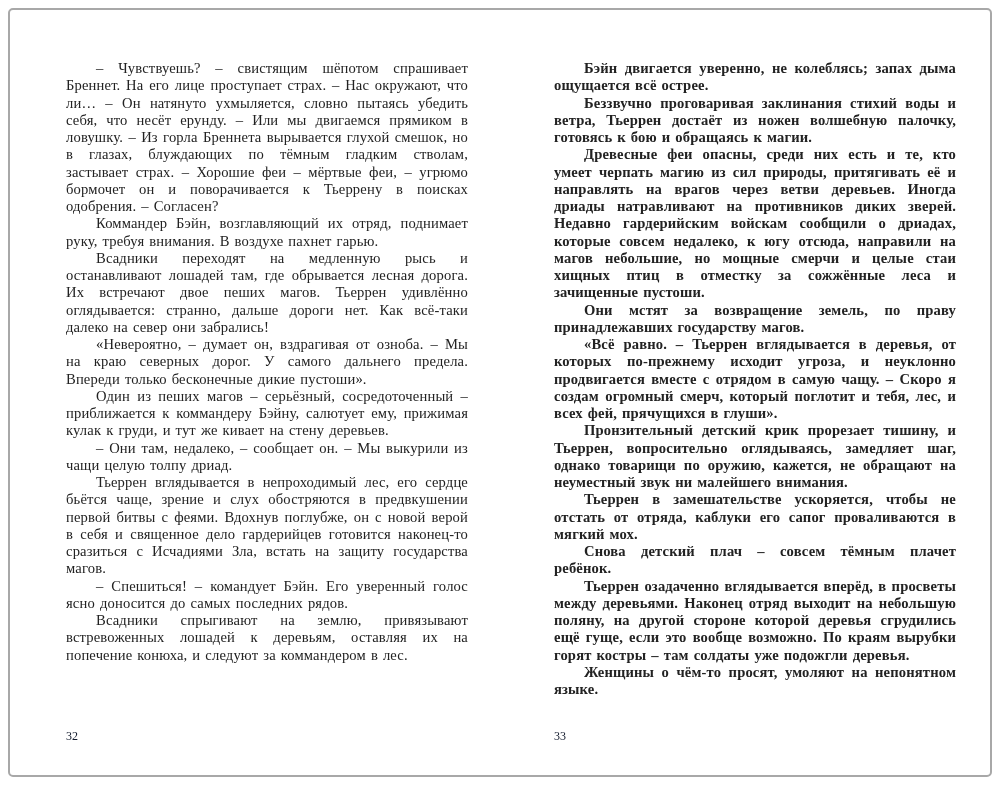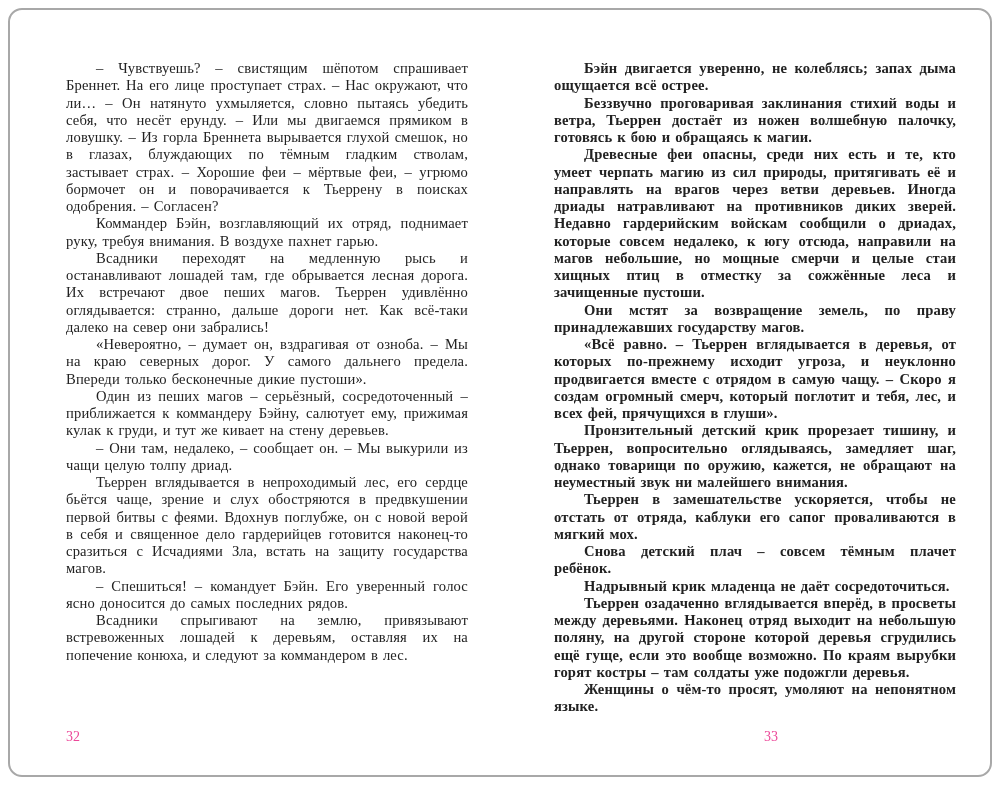--- a/index.html
+++ b/index.html
@@ -9,21 +9,21 @@
     background: #ffffff;
     font-family: "Liberation Serif", "DejaVu Serif", serif;
     color: #222222;
     overflow: hidden;
   }
   .book-frame {
     position: absolute;
     left: 8px; top: 8px;
     width: 984px; height: 769px;
     border: 2px solid #a8a8a8;
-    border-radius: 14px;
+    border-radius: 5px;
     background: #ffffff;
   }
   .page-text {
     position: absolute;
     top: 50px;
     width: 402px;
     height: 662px;
     overflow: hidden;
   }
   .page-text-left  { left: 56px; }
@@ -34,25 +34,25 @@
     text-align: justify;
     text-indent: 30px;
     letter-spacing: 0.15px;
     word-spacing: 1.2px;
     hyphens: auto;
   }
   .page-number {
     position: absolute;
     top: 719px;
     width: 402px;
-    font-size: 14px;
-    color: #ec4899;
+    font-size: 12px;
+    color: #0f172a;
   }
   .page-number-left  { left: 56px;  text-align: left; }
-  .page-number-right { left: 560px; text-align: center; }
+  .page-number-right { left: 544px; text-align: left; }
 </style>
 </head>
 <body>
 
 <div class="book-frame">
 
   <div class="page-text page-text-left">
     <p>– Чувствуешь? – свистящим шёпотом спрашивает Бреннет. На его лице проступает страх. – Нас окружают, что ли… – Он натянуто ухмыляется, словно пытаясь убедить себя, что несёт ерунду. – Или мы двигаемся прямиком в ловушку. – Из горла Бреннета вырывается глухой смешок, но в глазах, блуждающих по тёмным гладким стволам, застывает страх. – Хорошие феи – мёртвые феи, – угрюмо бормочет он и поворачивается к Тьеррену в поисках одобрения. – Согласен?</p>
     <p>Коммандер Бэйн, возглавляющий их отряд, поднимает руку, требуя внимания. В воздухе пахнет гарью.</p>
     <p>Всадники переходят на медленную рысь и останавливают лошадей там, где обрывается лесная дорога. Их встречают двое пеших магов. Тьеррен удивлённо оглядывается: странно, дальше дороги нет. Как всё-таки далеко на север они забрались!</p>
@@ -66,21 +66,20 @@
 
   <div class="page-text page-text-right">
     <p>Бэйн двигается уверенно, не колеблясь; запах дыма ощущается всё острее.</p>
     <p>Беззвучно проговаривая заклинания стихий воды и ветра, Тьеррен достаёт из ножен волшебную палочку, готовясь к бою и обращаясь к магии.</p>
     <p>Древесные феи опасны, среди них есть и те, кто умеет черпать магию из сил природы, притягивать её и направлять на врагов через ветви деревьев. Иногда дриады натравливают на противников диких зверей. Недавно гардерийским войскам сообщили о дриадах, которые совсем недалеко, к югу отсюда, направили на магов небольшие, но мощные смерчи и целые стаи хищных птиц в отместку за сожжённые леса и зачищенные пустоши.</p>
     <p>Они мстят за возвращение земель, по праву принадлежавших государству магов.</p>
     <p>«Всё равно. – Тьеррен вглядывается в деревья, от которых по-прежнему исходит угроза, и неуклонно продвигается вместе с отрядом в самую чащу. – Скоро я создам огромный смерч, который поглотит и тебя, лес, и всех фей, прячущихся в глуши».</p>
     <p>Пронзительный детский крик прорезает тишину, и Тьеррен, вопросительно оглядываясь, замедляет шаг, однако товарищи по оружию, кажется, не обращают на неуместный звук ни малейшего внимания.</p>
     <p>Тьеррен в замешательстве ускоряется, чтобы не отстать от отряда, каблуки его сапог проваливаются в мягкий мох.</p>
     <p>Снова детский плач – совсем тёмным плачет ребёнок.</p>
-    <p>Надрывный крик младенца не даёт сосредоточиться.</p>
     <p>Тьеррен озадаченно вглядывается вперёд, в просветы между деревьями. Наконец отряд выходит на небольшую поляну, на другой стороне которой деревья сгрудились ещё гуще, если это вообще возможно. По краям вырубки горят костры – там солдаты уже подожгли деревья.</p>
     <p>Женщины о чём-то просят, умоляют на непонятном языке.</p>
   </div>
 
   <div class="page-number page-number-left">32</div>
 
   <div class="page-number page-number-right">33</div>
 
 </div>
 

